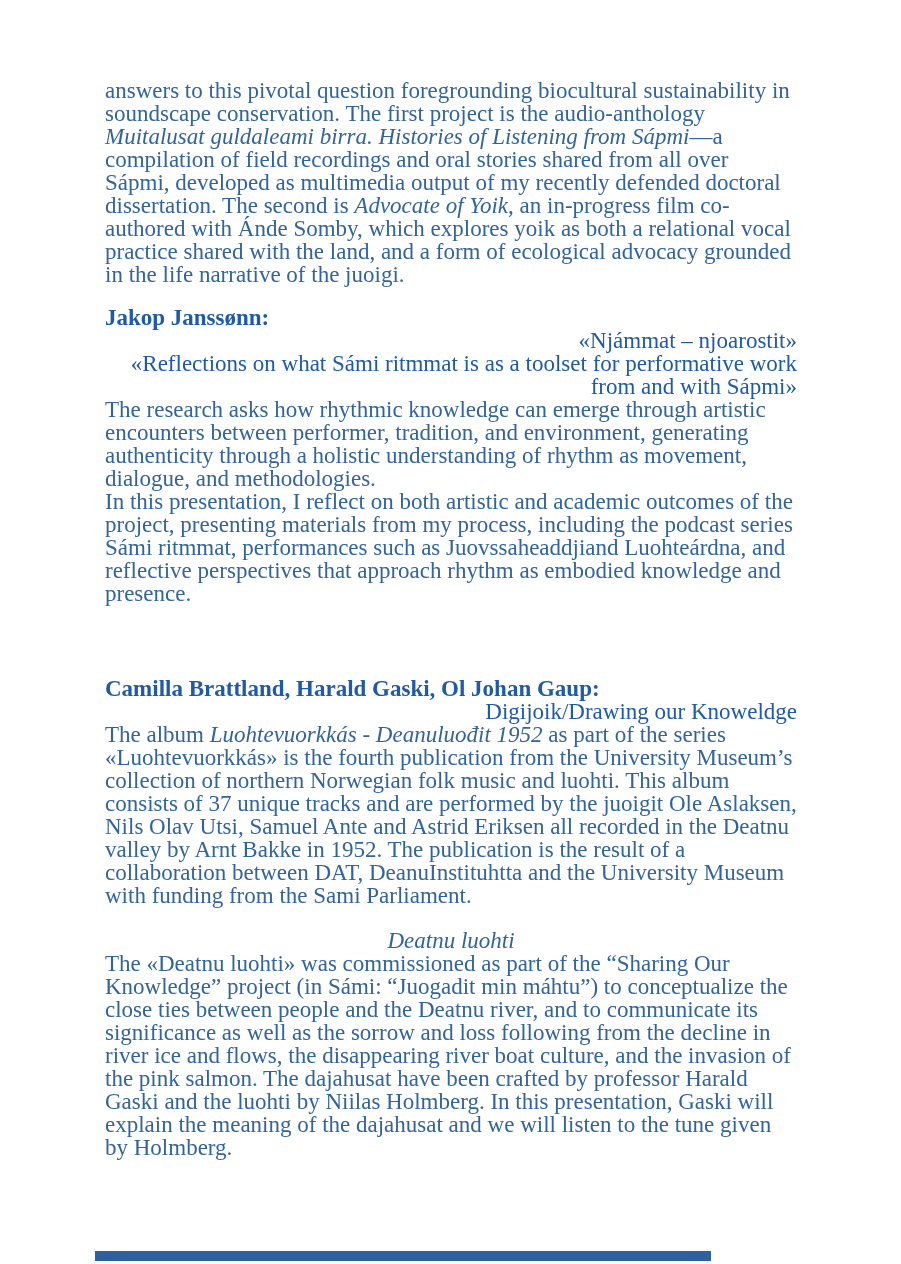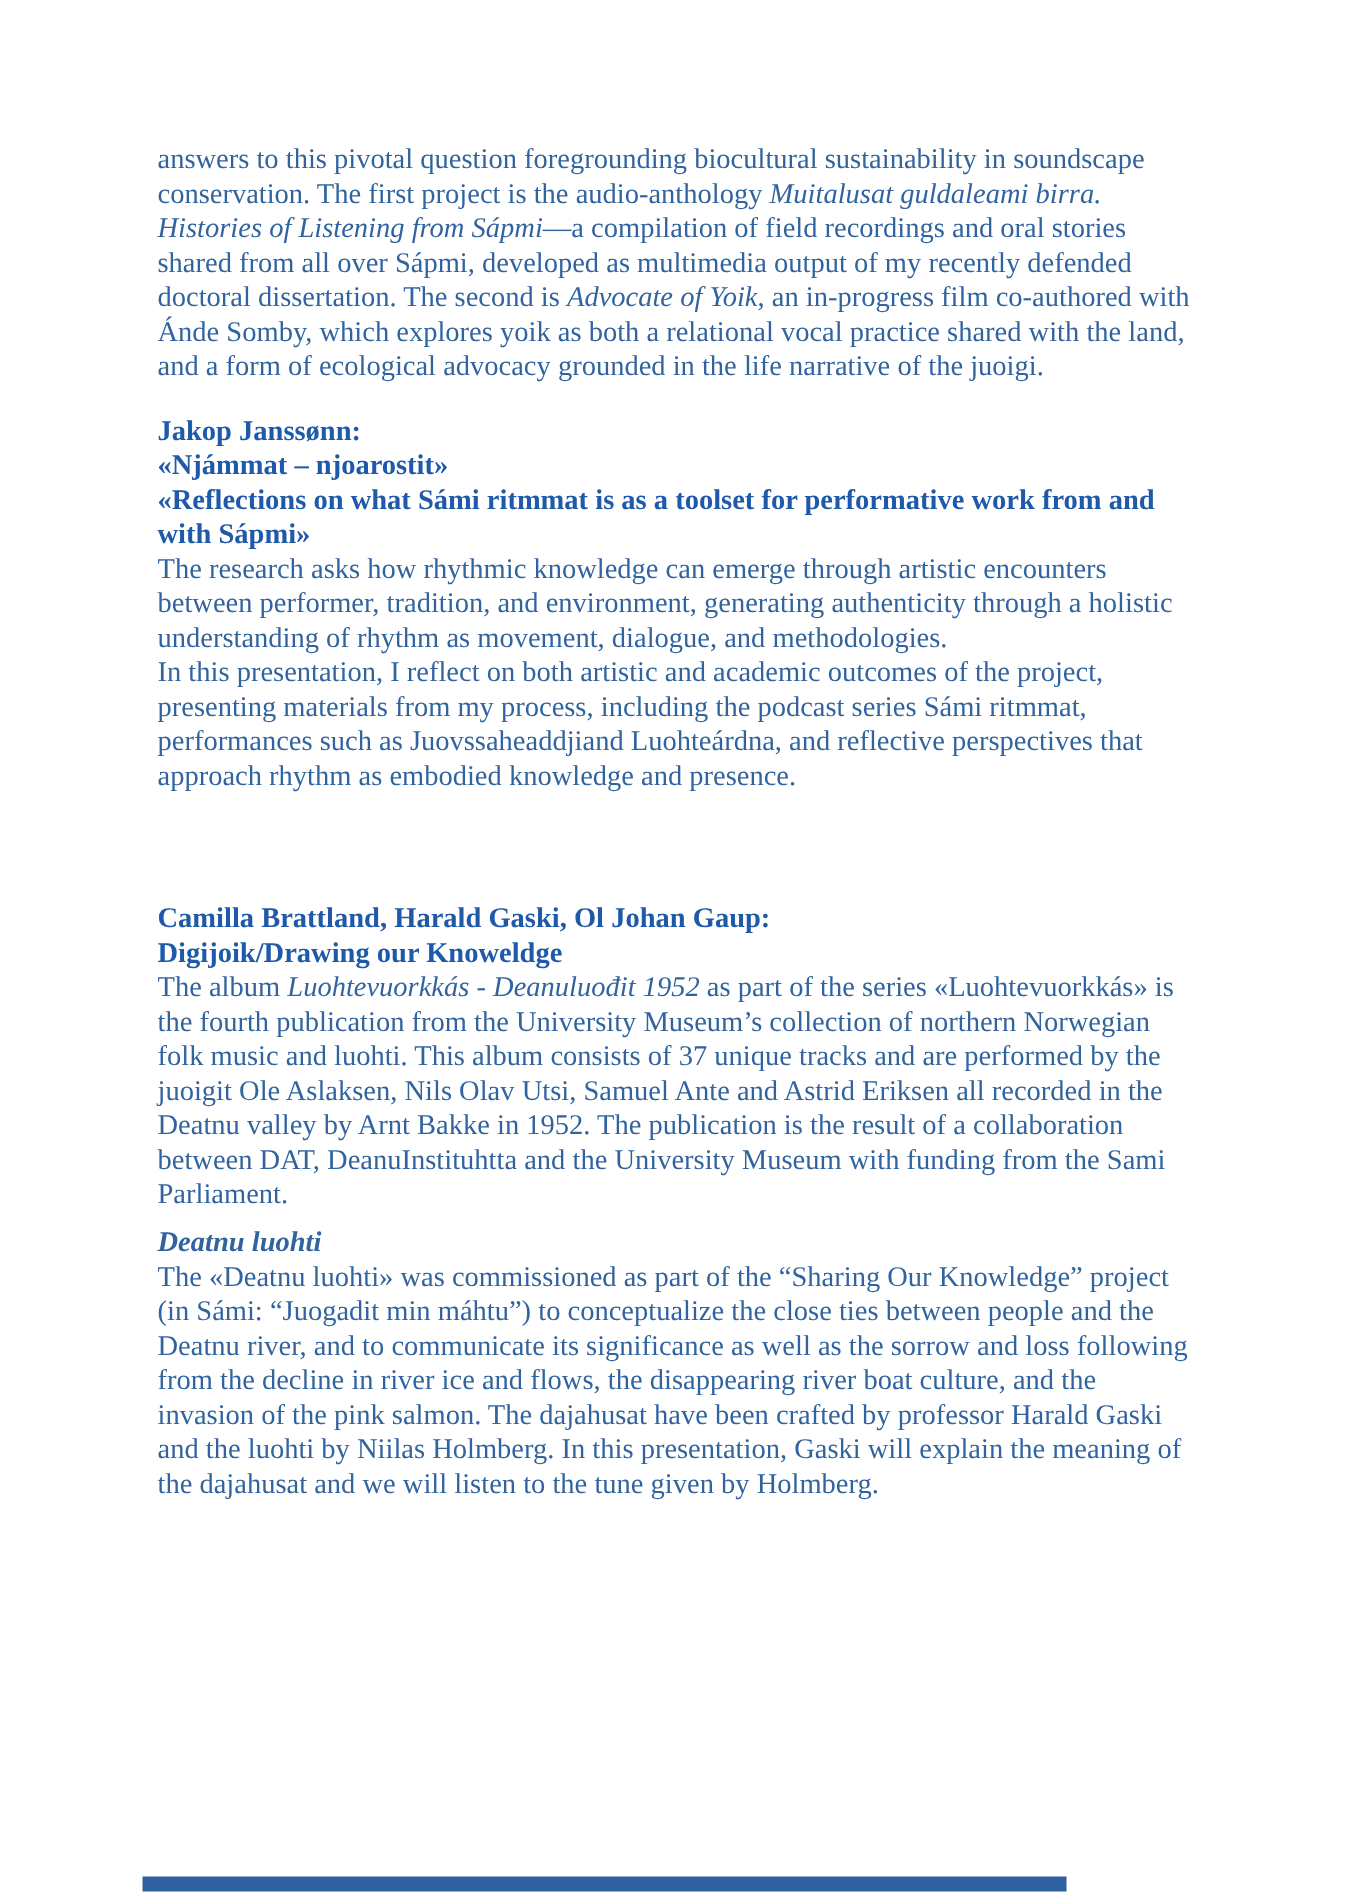--- a/index.html
+++ b/index.html
@@ -9,37 +9,37 @@
     --bg:#ffffff;
   }
   *{margin:0;padding:0;box-sizing:border-box;}
   html,body{background:var(--bg);}
   body{
     width:901px;height:1264px;position:relative;overflow:hidden;
     font-family:"Liberation Serif", serif;
   }
   .page{position:absolute;inset:0;background:var(--bg);}
   .content{
-    position:absolute;left:105px;top:95px;width:692px;
+    position:absolute;left:105px;top:79px;width:692px;
     color:var(--body-color);
-    font-size:19px;line-height:23px;
+    font-size:23px;line-height:23px;
   }
   p{margin:0;}
   .intro{font-family:"Liberation Serif", serif;}
   .it{font-style:italic;}
   .section-jakop{margin-top:20px;}
   .section-camilla{margin-top:72px;}
   .heading{
-    font-weight:bold;color:var(--head-color);
+    font-weight:normal;color:var(--head-color);text-align:right;
   }
   .author-line{font-weight:bold;color:var(--head-color);}
   .abstract p{color:var(--body-color);}
   .subheading{
-    margin-top:9px;
-    font-weight:bold;font-style:italic;color:var(--head-color);
+    margin-top:22px;
+    font-weight:normal;font-style:italic;color:var(--head-color);text-align:center;
   }
   .bottom-bar{
     position:absolute;left:95px;top:1251px;width:616px;height:10px;
     background:var(--bar-color);
   }
 </style>
 </head>
 <body>
 
 <div class="page">

